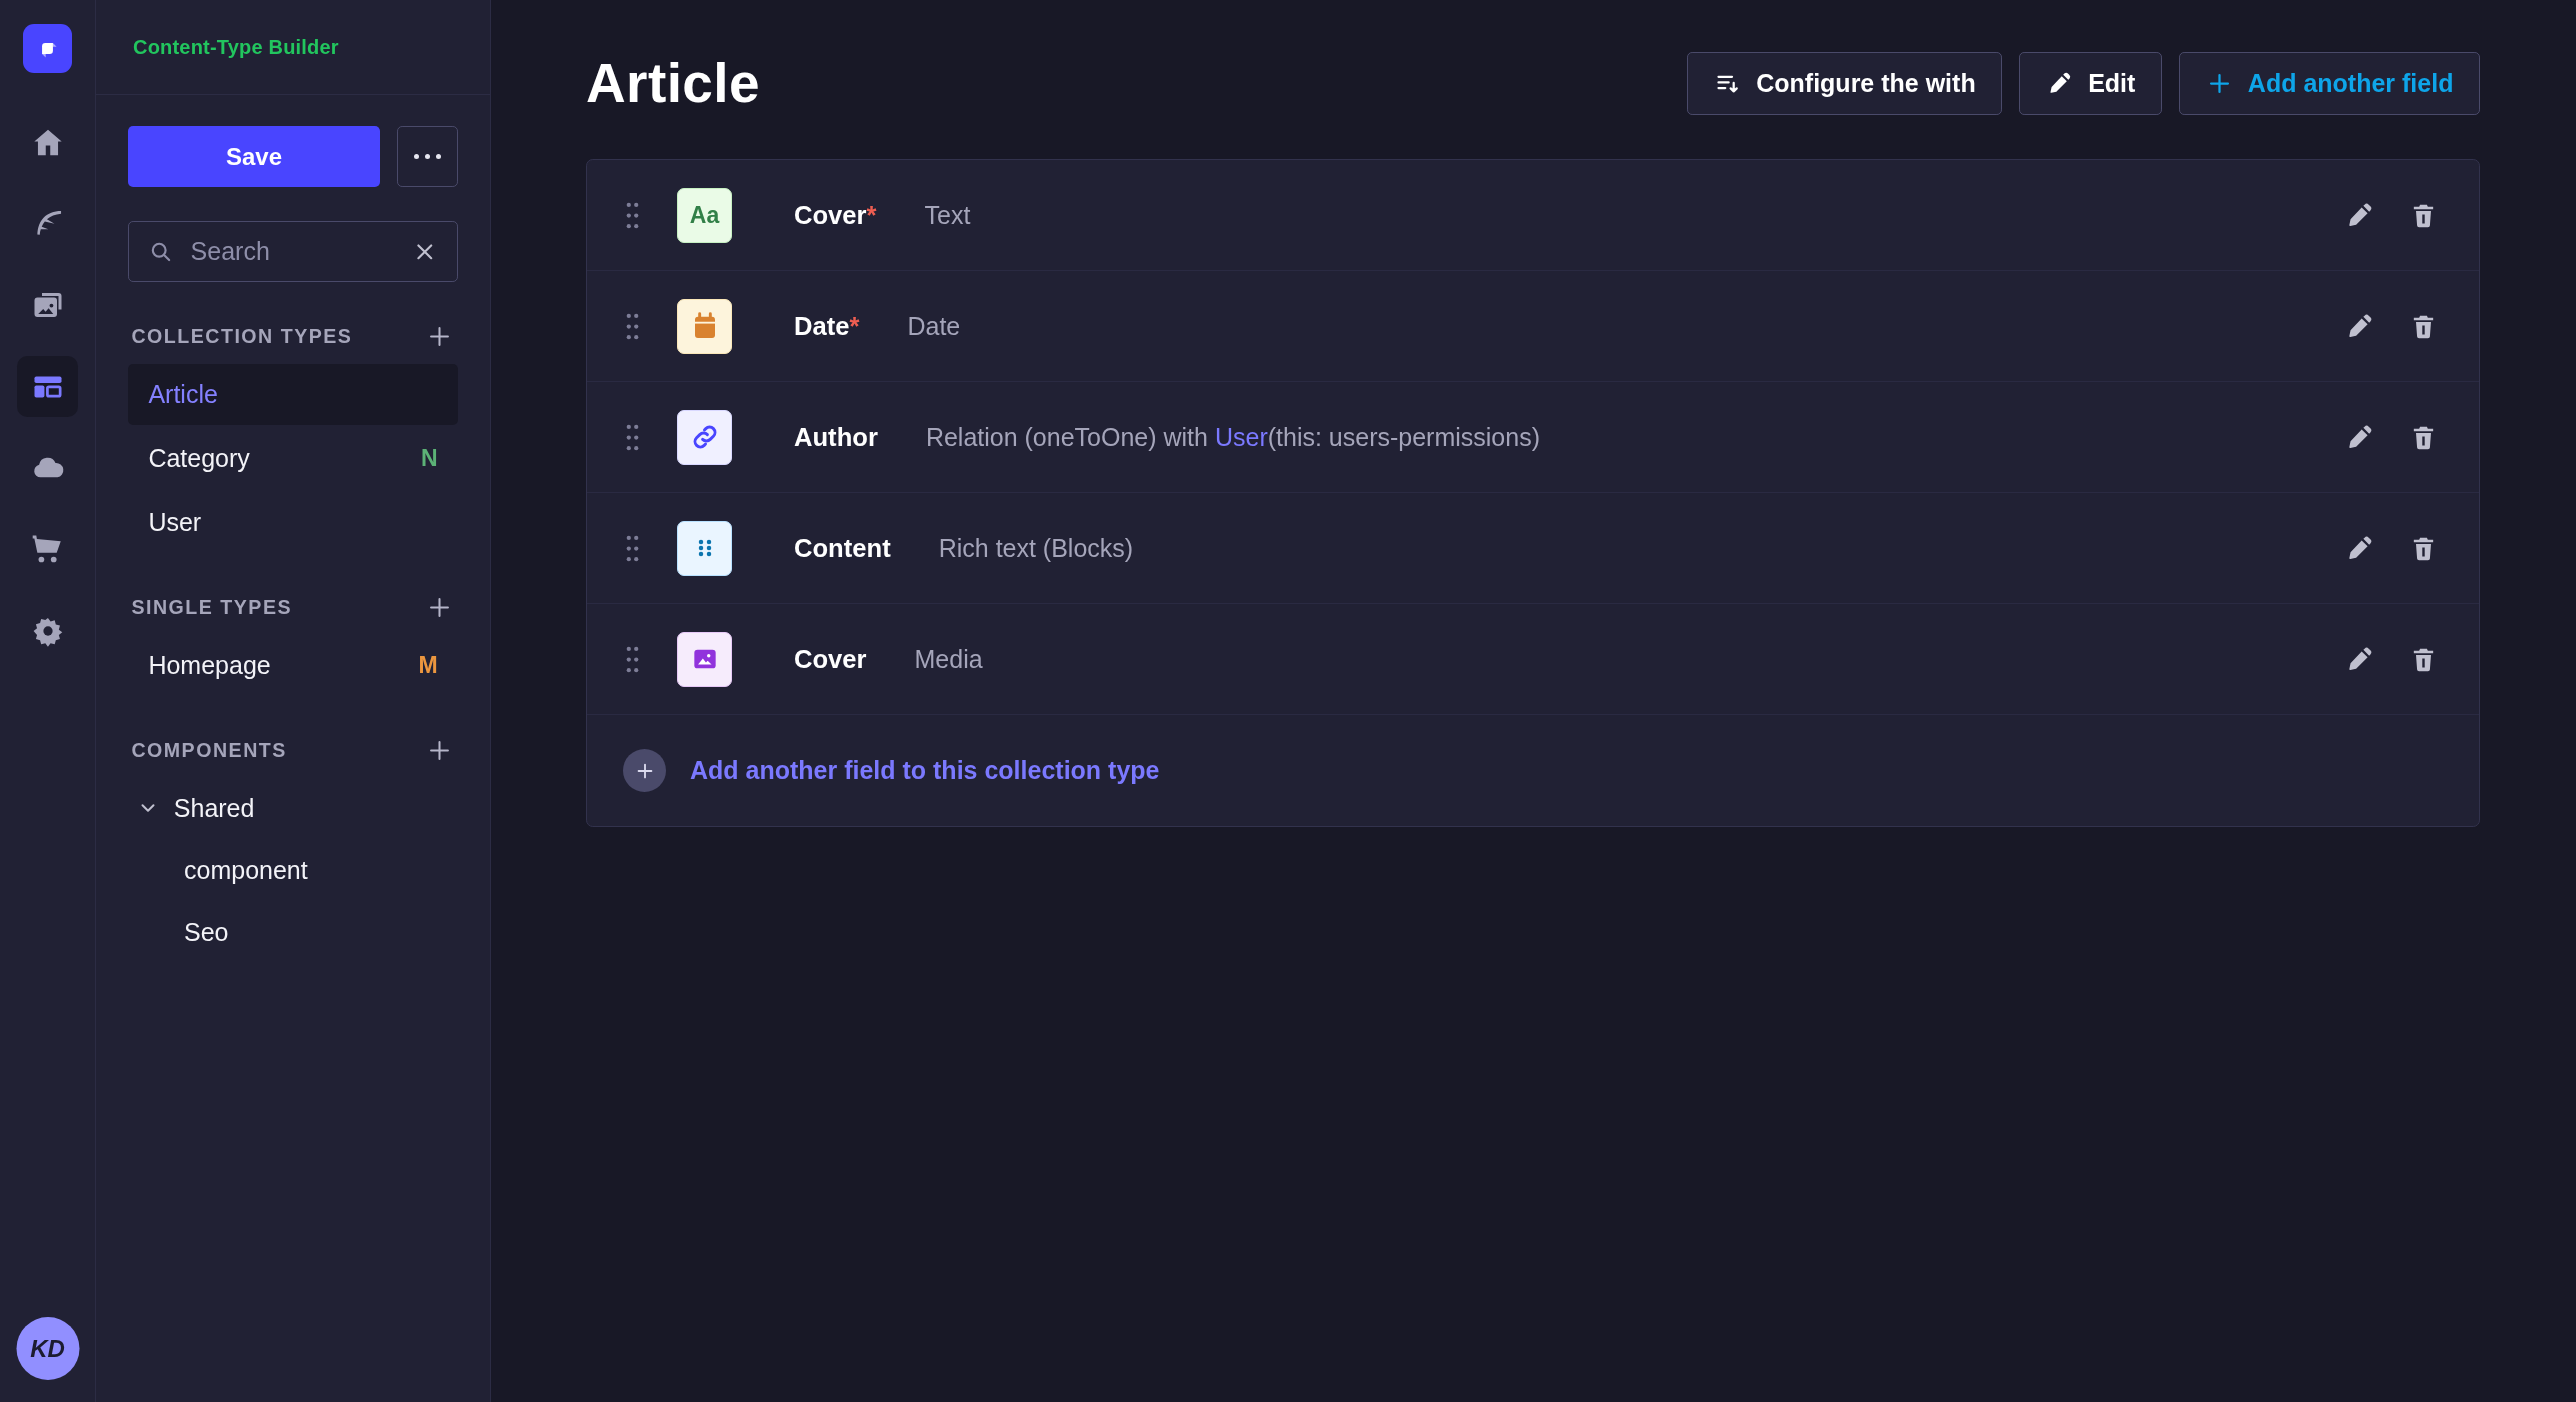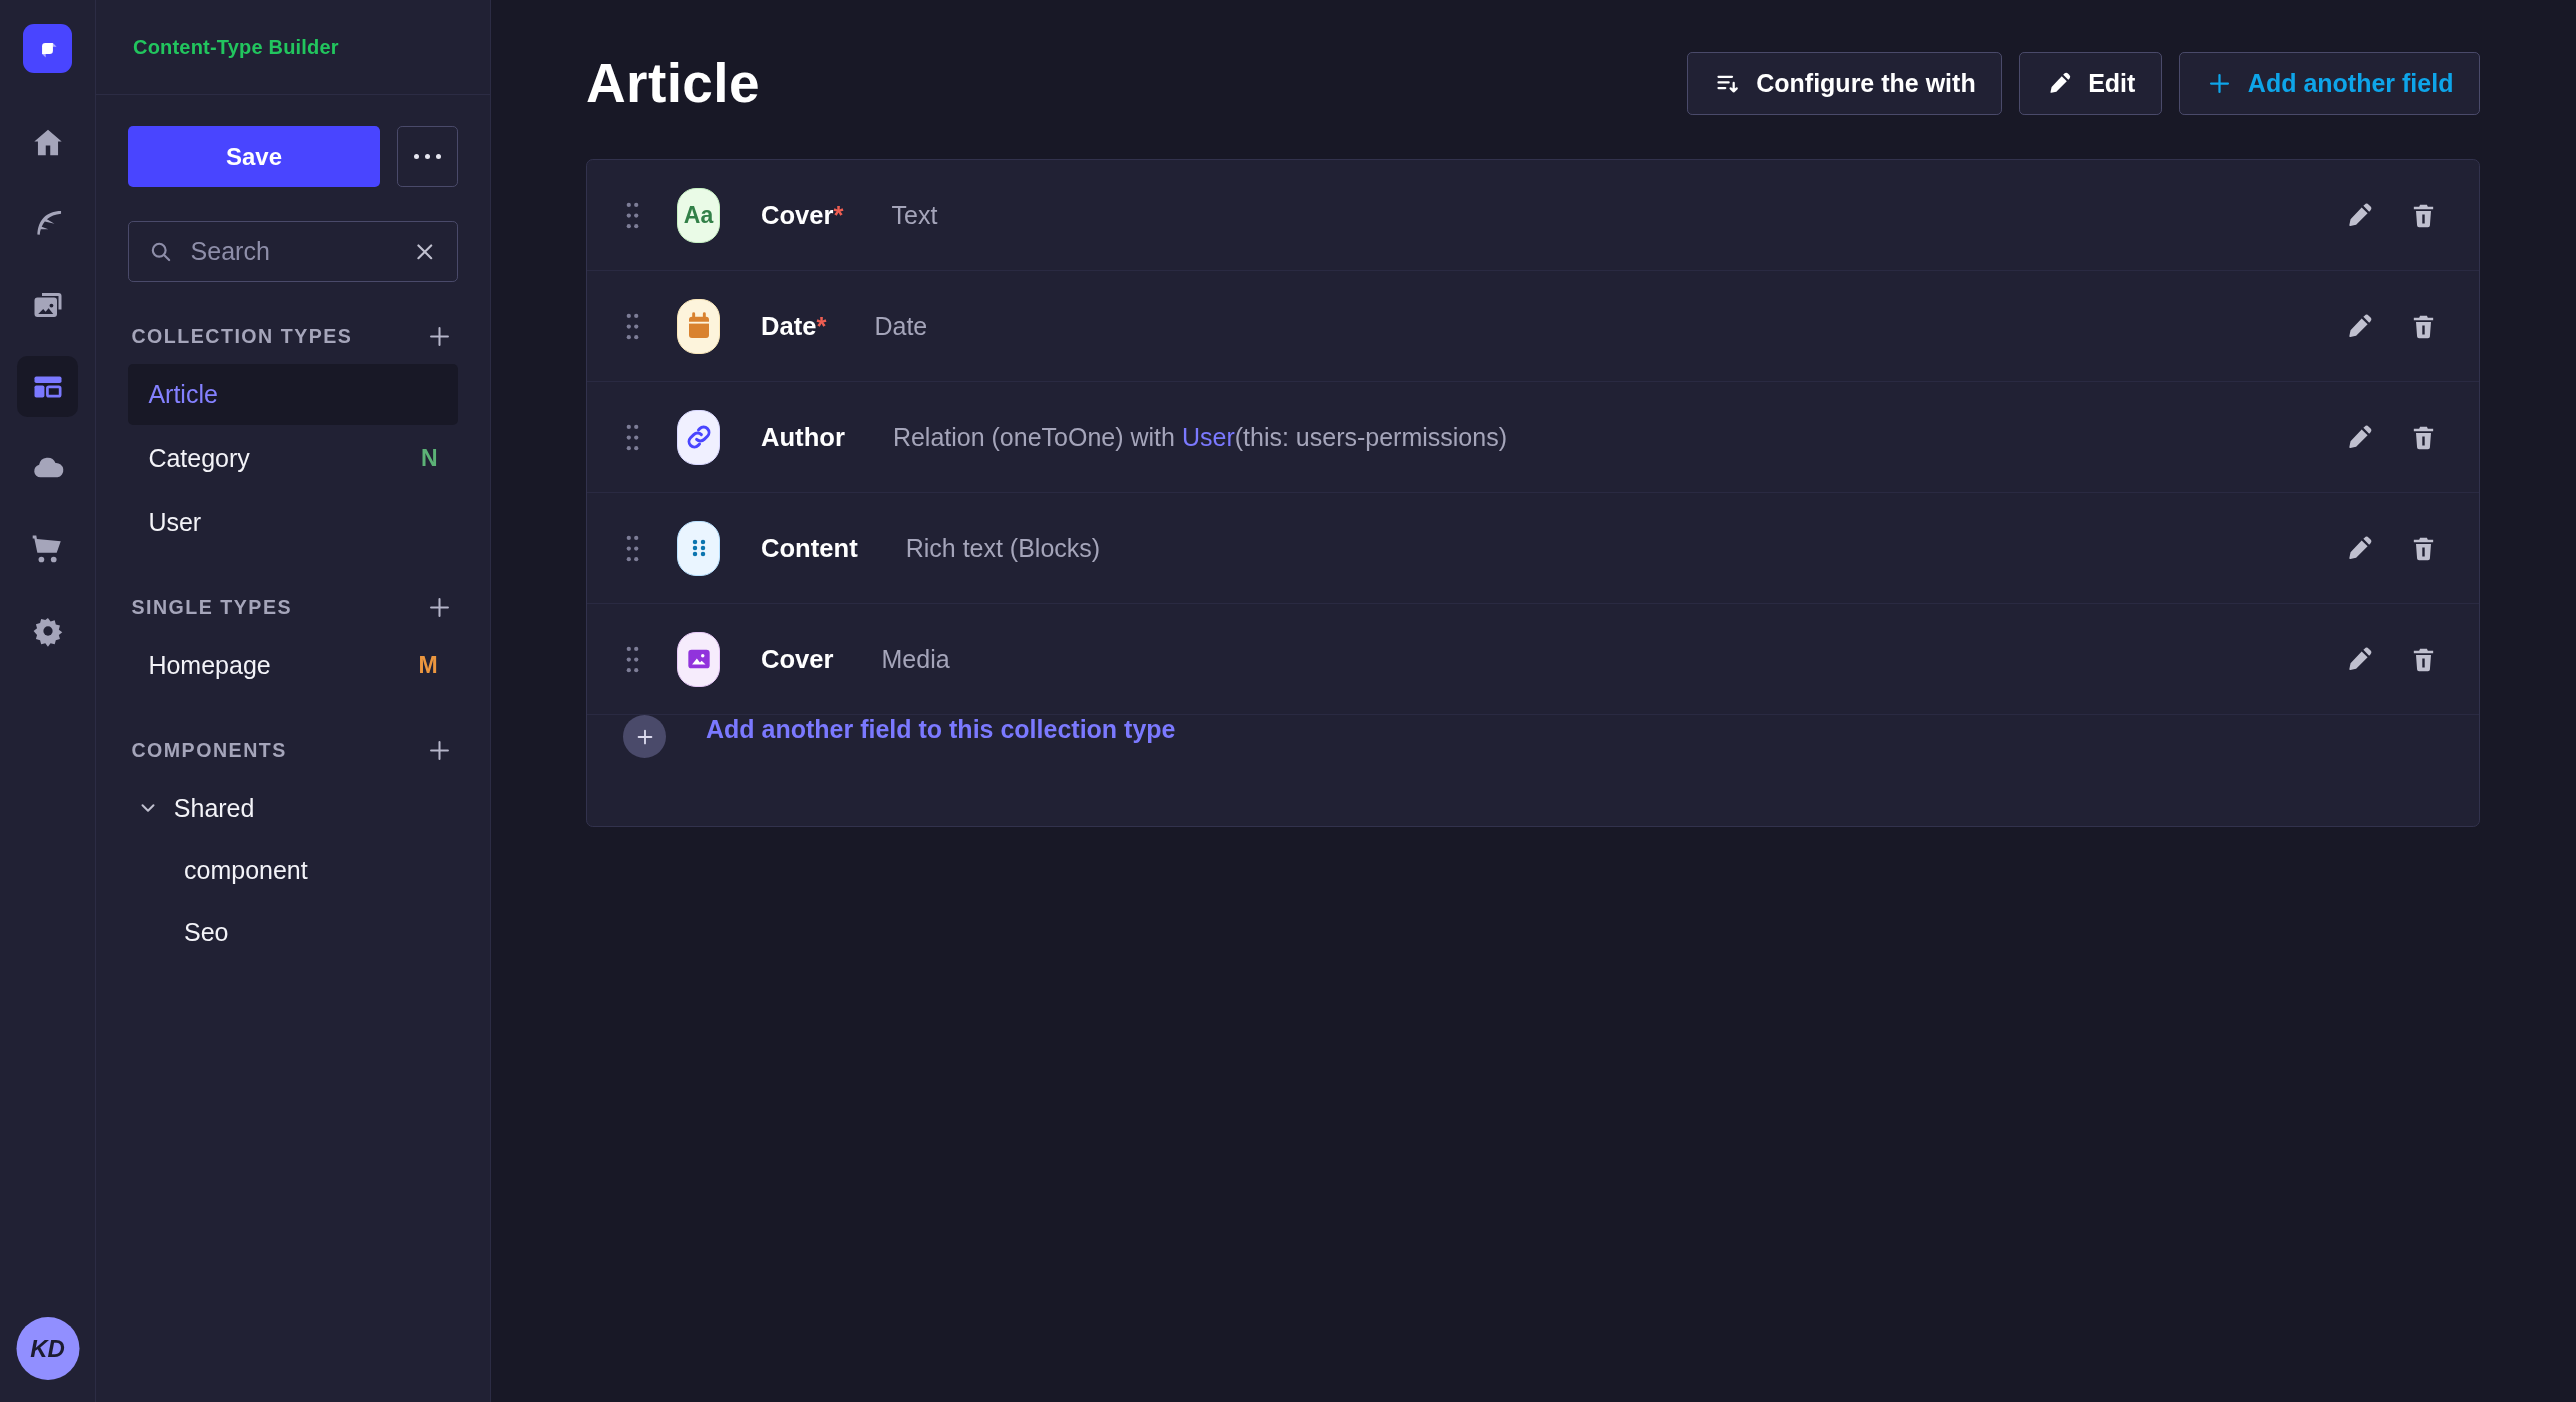--- a/index.html
+++ b/index.html
@@ -117,38 +117,38 @@
     margin-top: 44px; background: #212134;
     border: 1.7px solid #32324d; border-radius: 6.8px; overflow: hidden;
   }
   .field-row {
     height: 111px; display: flex; align-items: center;
     padding: 0 37px; border-bottom: 1.7px solid #2a2a42;
   }
   .drag { background: none; border: none; padding: 0; margin-right: 36px; cursor: grab; color: #7d7d97; }
   .drag svg { width: 17px; height: 31px; }
   .ficon {
-    width: 43px; height: 55px; border-radius: 19px; flex: 0 0 auto;
-    display: grid; place-items: center; margin-right: 41px;
+    width: 55px; height: 55px; border-radius: 7px; flex: 0 0 auto;
+    display: grid; place-items: center; margin-right: 62px;
   }
   .ficon svg { width: 32px; height: 32px; }
   .ficon-text  { background: #eafbe7; border: 1.7px solid #c6f0c2; color: #328048; font-size: 23px; font-weight: 700; }
   .ficon-date  { background: #fdf4dc; border: 1.7px solid #fae7b9; color: #d9822f; }
   .ficon-rel   { background: #f0f0ff; border: 1.7px solid #d9d8ff; color: #4945ff; }
   .ficon-blocks{ background: #eaf5ff; border: 1.7px solid #b8e1ff; color: #0c75af; }
   .ficon-media { background: #f6ecfc; border: 1.7px solid #e6c8f6; color: #9133dc; }
   .fname { font-size: 25.6px; font-weight: 600; color: #fff; white-space: nowrap; }
   .req { color: #ee5e52; font-weight: 700; }
   .ftype { margin-left: 48px; font-size: 25px; color: #a5a5ba; white-space: nowrap; }
   .ftype .link { color: #7b79ff; }
   .row-actions { margin-left: auto; display: flex; gap: 27px; }
   .icon-btn { background: none; border: none; padding: 0; width: 37px; height: 37px; display: grid; place-items: center; color: #c0c0cf; cursor: pointer; }
   .icon-btn svg { width: 29px; height: 29px; }
 
-  .card-footer { height: 111px; display: flex; align-items: flex-start; padding: 0 36px; gap: 16px; }
+  .card-footer { height: 111px; display: flex; align-items: center; padding: 0 36px; }
   .footer-plus {
     width: 43px; height: 43px; border-radius: 50%; border: none;
     background: #4a4a6a; color: #dcdbef; display: grid; place-items: center;
     margin-right: 24px; cursor: pointer;
   }
   .footer-plus svg { width: 22px; height: 22px; }
   .footer-link { background: none; border: none; font-family: inherit; color: #7b79ff; font-size: 25px; font-weight: 600; cursor: pointer; padding: 0; }
 </style>
 </head>
 <body>

